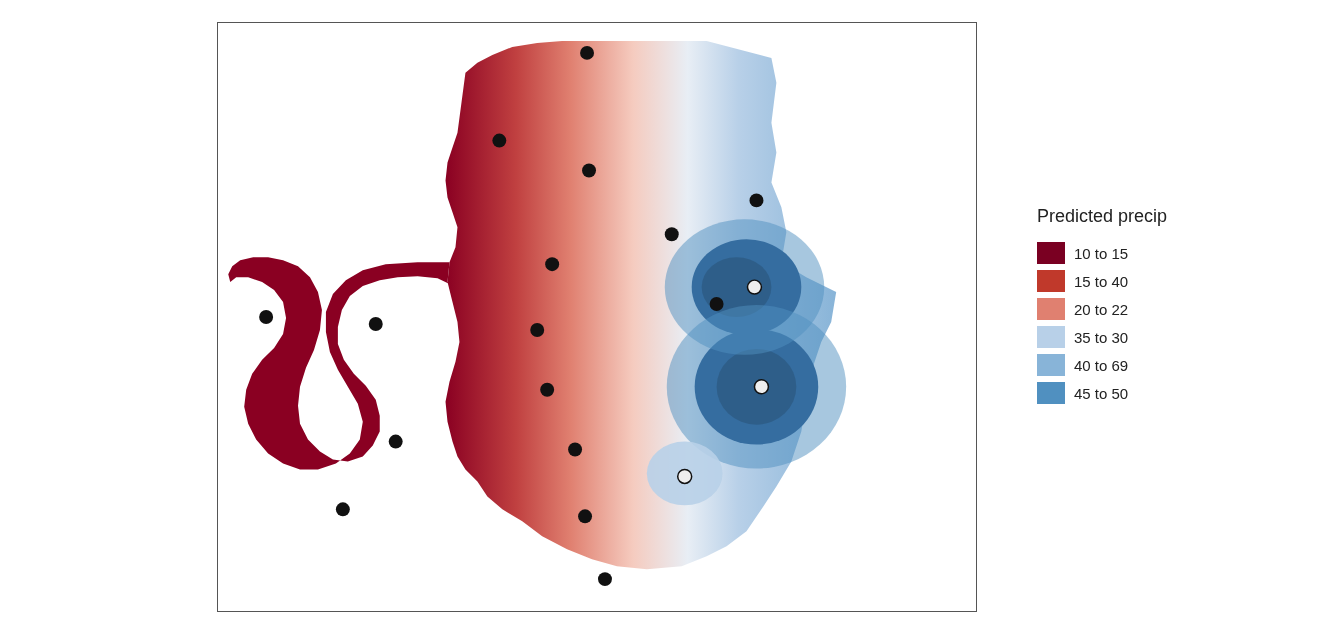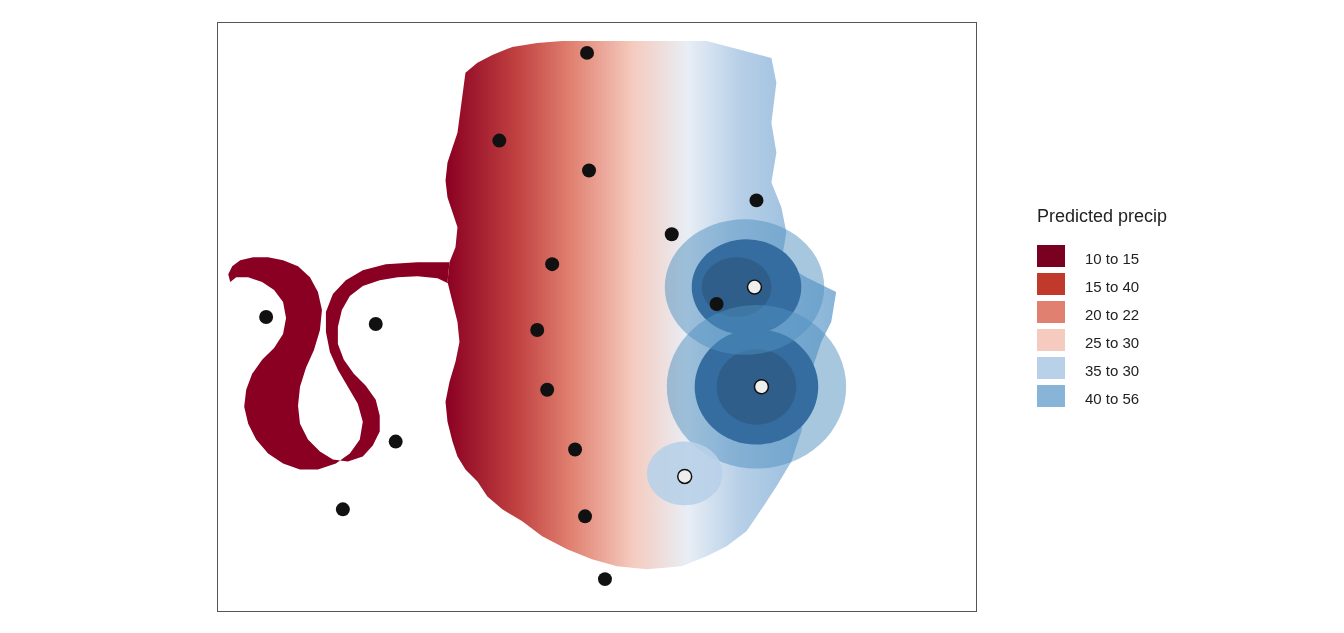--- a/index.html
+++ b/index.html
@@ -46,22 +46,22 @@
       color: #222;
       margin-bottom: 12px;
     }
     .legend-items {
       display: flex;
       flex-direction: column;
       gap: 0px;
     }
     .legend-item {
       display: flex;
-      align-items: flex-end;
-      gap: 20px;
+      align-items: center;
+      gap: 9px;
       height: 28px;
     }
     .legend-swatch {
       width: 28px;
       height: 22px;
       flex-shrink: 0;
     }
     .legend-label {
       font-size: 15px;
       color: #222;
@@ -295,26 +295,26 @@
         </div>
         <div class="legend-item">
           <div class="legend-swatch" style="background-color: rgb(192, 57, 43);"></div>
           <span class="legend-label">15 to 40</span>
         </div>
         <div class="legend-item">
           <div class="legend-swatch" style="background-color: rgb(224, 128, 112);"></div>
           <span class="legend-label">20 to 22</span>
         </div>
         <div class="legend-item">
-          <div class="legend-swatch" style="background-color: rgb(245, 203, 191);"></div>
-          <span class="legend-label">25 to 30</span>
-        </div>
-        <div class="legend-item">
           <div class="legend-swatch" style="background-color: rgb(184, 208, 232);"></div>
           <span class="legend-label">35 to 30</span>
         </div>
         <div class="legend-item">
           <div class="legend-swatch" style="background-color: rgb(136, 180, 216);"></div>
-          <span class="legend-label">40 to 56</span>
+          <span class="legend-label">40 to 69</span>
+        </div>
+        <div class="legend-item">
+          <div class="legend-swatch" style="background-color: rgb(80, 144, 192);"></div>
+          <span class="legend-label">45 to 50</span>
         </div>
       </div>
   </div>
 </div>
 
 </body></html>

